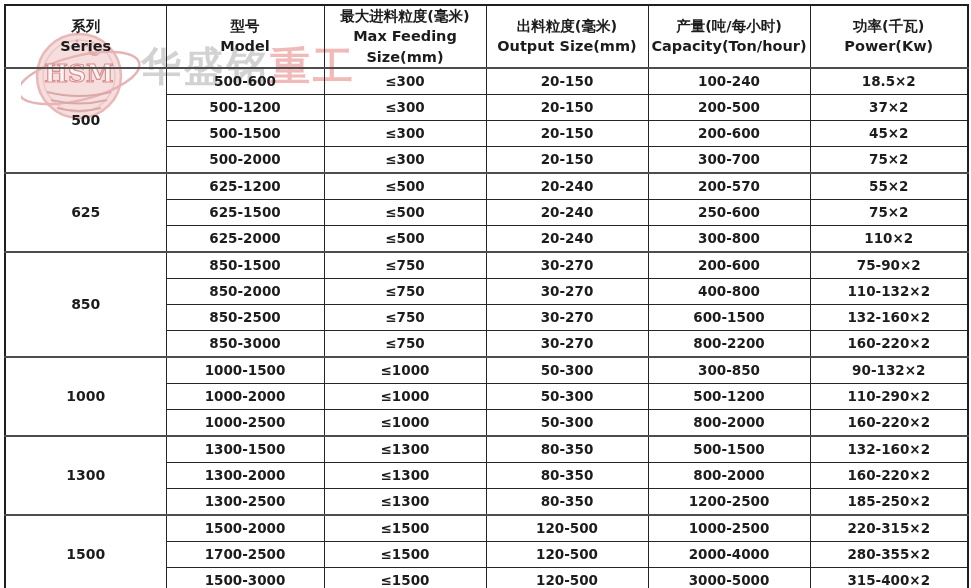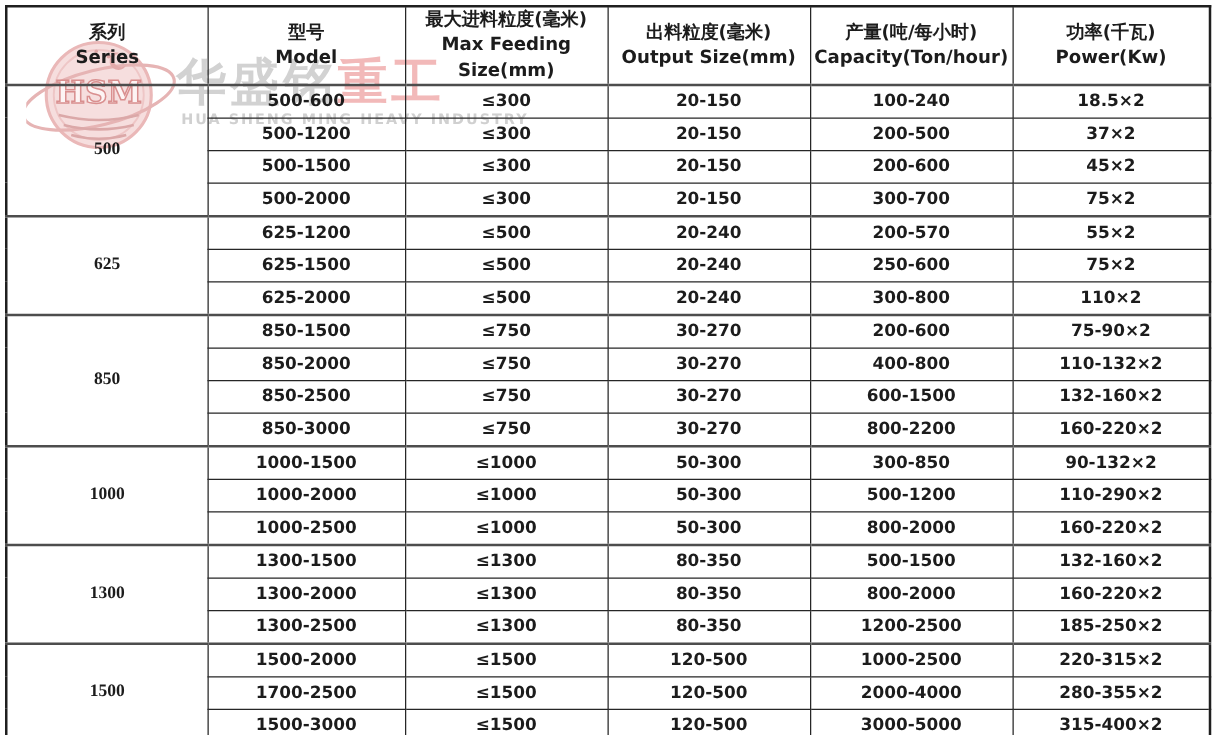--- a/index.html
+++ b/index.html
@@ -83,21 +83,20 @@
   .spec-table thead th .hdr-en { display: block; }
   .spec-table tbody td {
     height: 25px;
     font-size: 13.5px;
   }
   .spec-table tbody tr.group-start td {
     border-top: 2px solid #4d4d4d;
   }
   .spec-table tbody td.series-cell {
     font-size: 14px;
-    font-family: Liberation Serif, serif;
   }
 </style>
 </head>
 <body>
 
 <div class="watermark">
   <svg class="wm-logo" width="128" height="96" viewBox="0 0 128 96" aria-hidden="true">
 
     <circle cx="58" cy="46" r="42" fill="#f6dede" stroke="#eab8b8" stroke-width="2.5"></circle>
     <circle cx="58" cy="46" r="36" fill="none" stroke="#eec6c6" stroke-width="1.5"></circle>
@@ -109,21 +108,20 @@
     <circle cx="66" cy="15" r="1.8" fill="#dda6a6"></circle>
     <path d="M74 12 a7 7 0 1 0 6 10 a6 6 0 1 1 -6 -10" fill="#e2aaaa"></path>
 
     <text x="58" y="52" text-anchor="middle" font-family="'DejaVu Serif','Liberation Serif',serif" font-size="25" font-weight="bold" fill="#fdf4f4" stroke="#d98f8f" stroke-width="1.2">HSM</text>
 
     <path d="M26 62 Q58 70 90 62" fill="none" stroke="#dba8a8" stroke-width="2"></path>
     <path d="M30 70 Q58 77 86 70" fill="none" stroke="#dba8a8" stroke-width="2"></path>
     <path d="M36 78 Q58 84 80 78" fill="none" stroke="#dba8a8" stroke-width="2"></path>
   </svg>
   <div class="wm-cn"><span class="cn-gray">华盛铭</span><span class="cn-red">重工</span></div>
-  <div class="wm-en">HUA SHENG MING HEAVY INDUSTRY</div>
 </div>
 
 <table class="spec-table">
   <colgroup>
     <col style="width:161px">
     <col style="width:158px">
     <col style="width:162px">
     <col style="width:162px">
     <col style="width:162px">
     <col style="width:158px">

